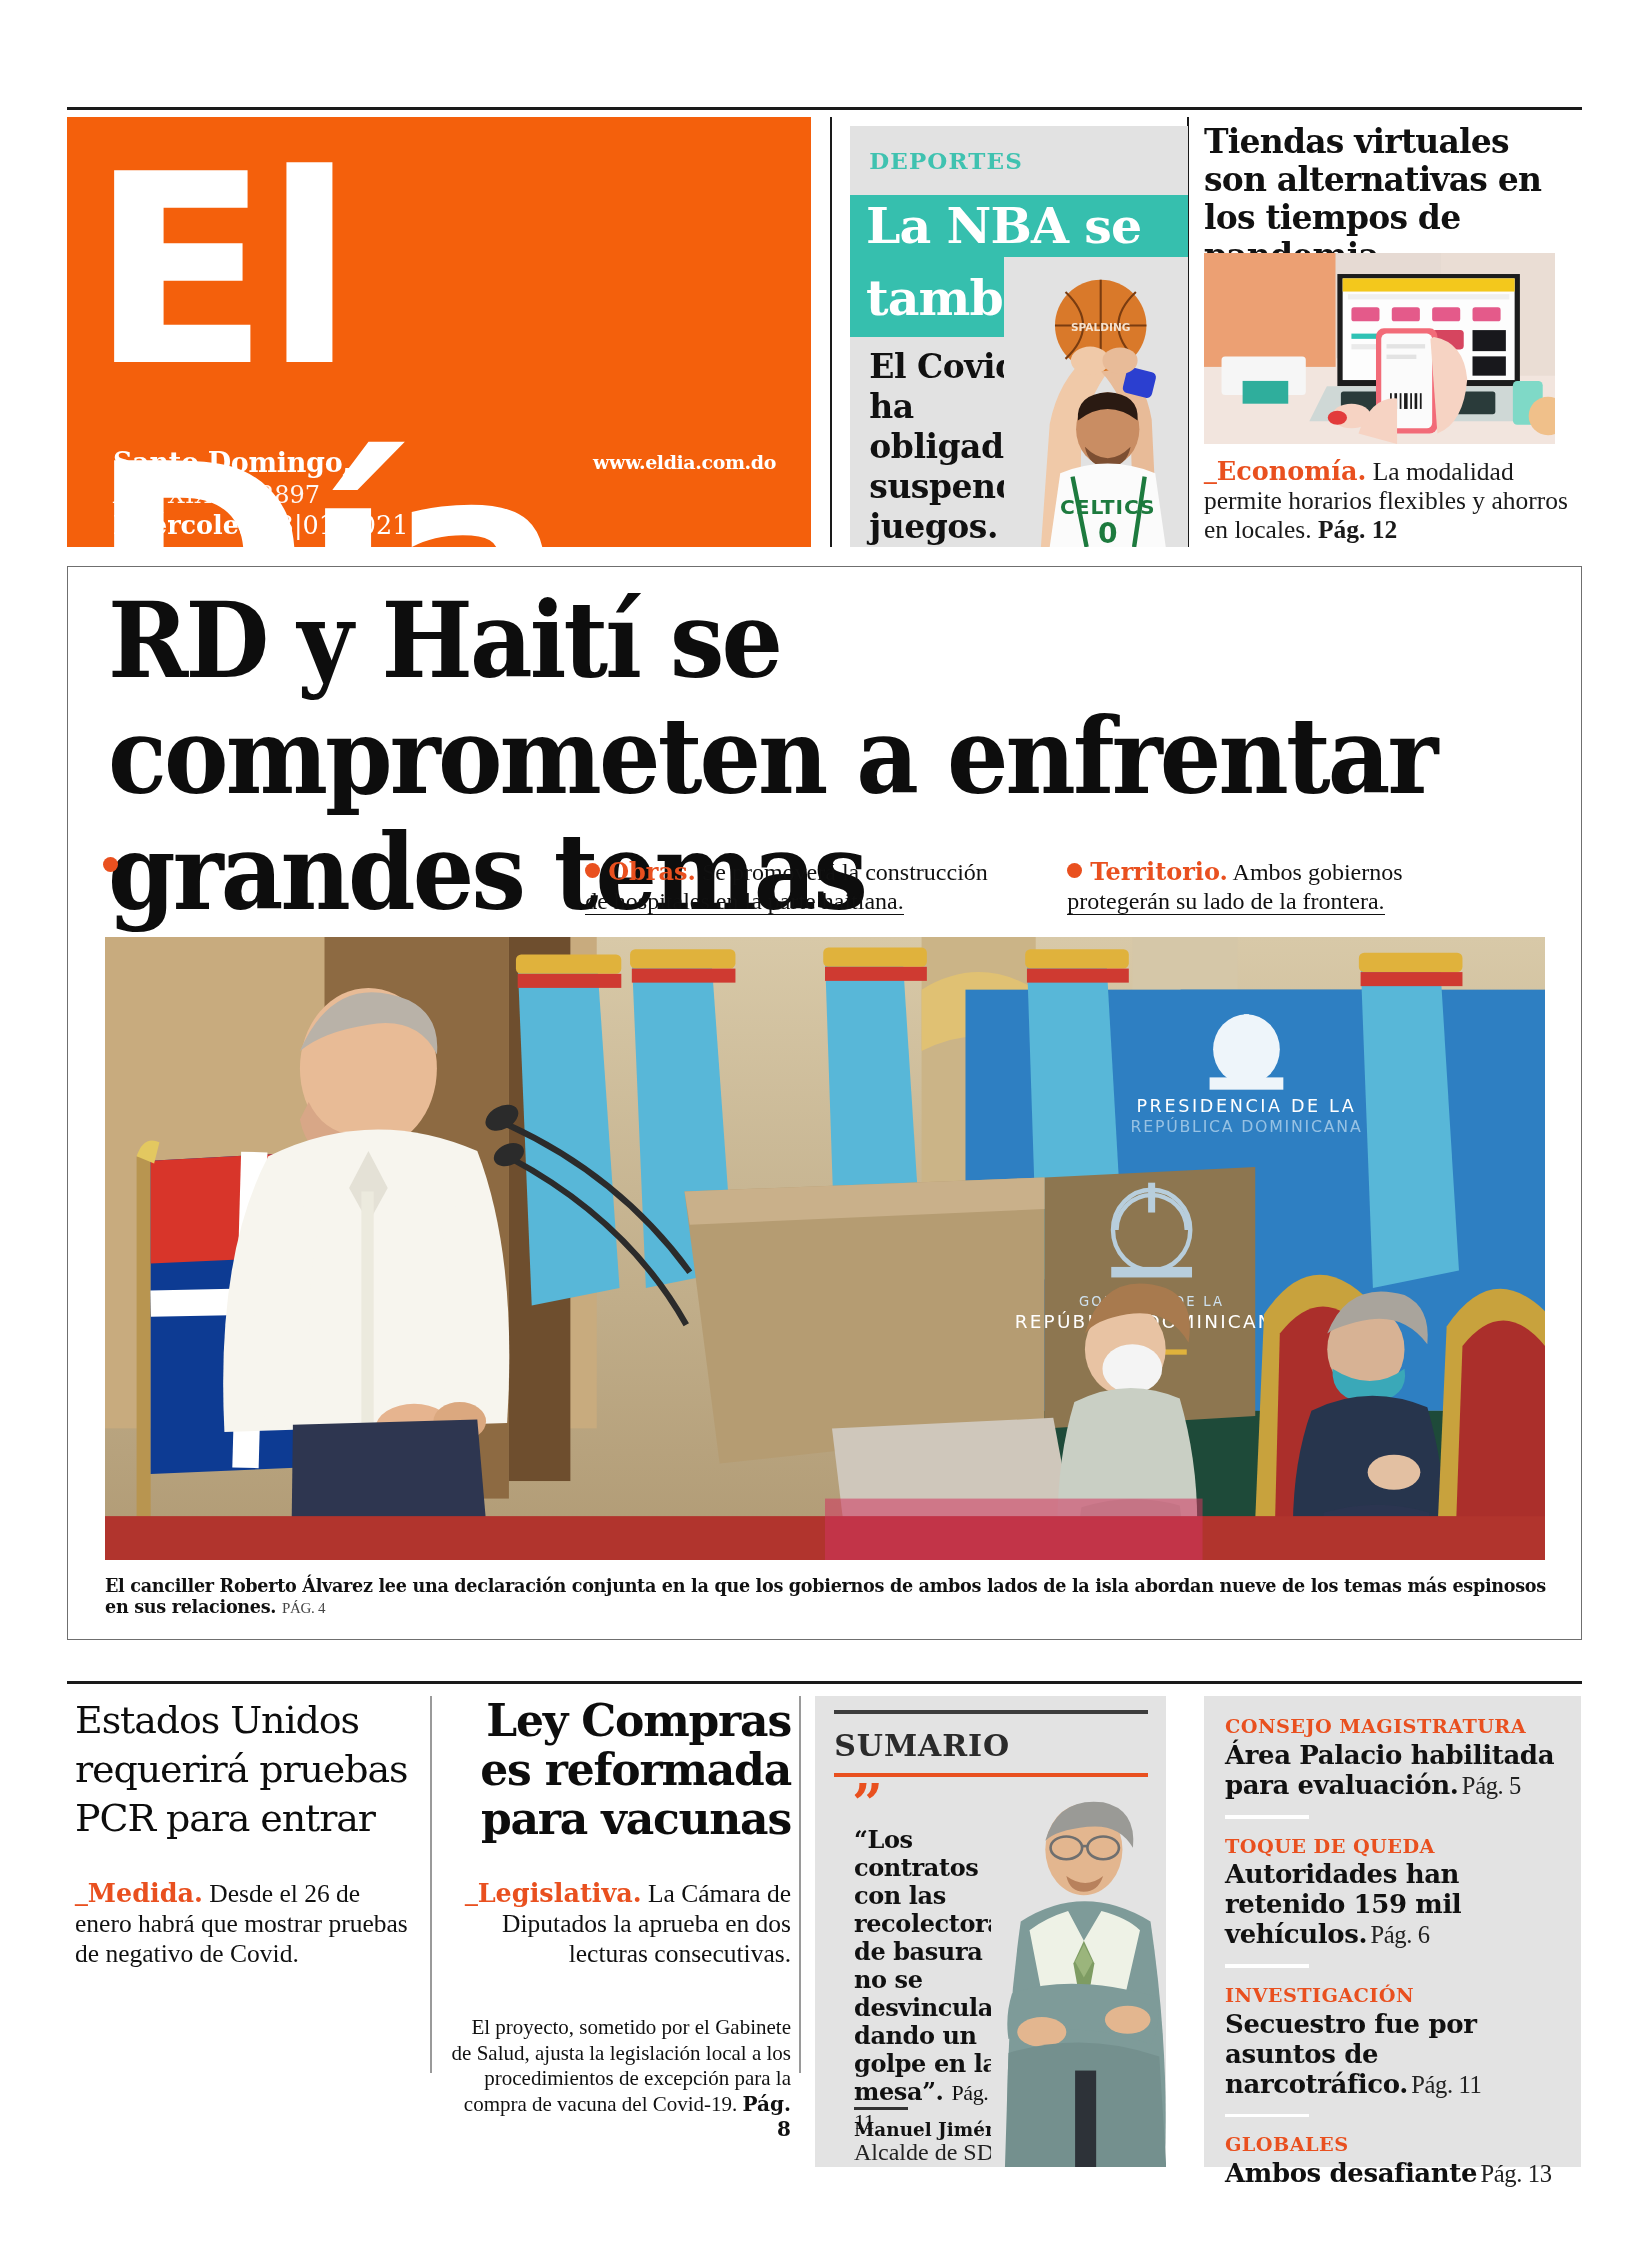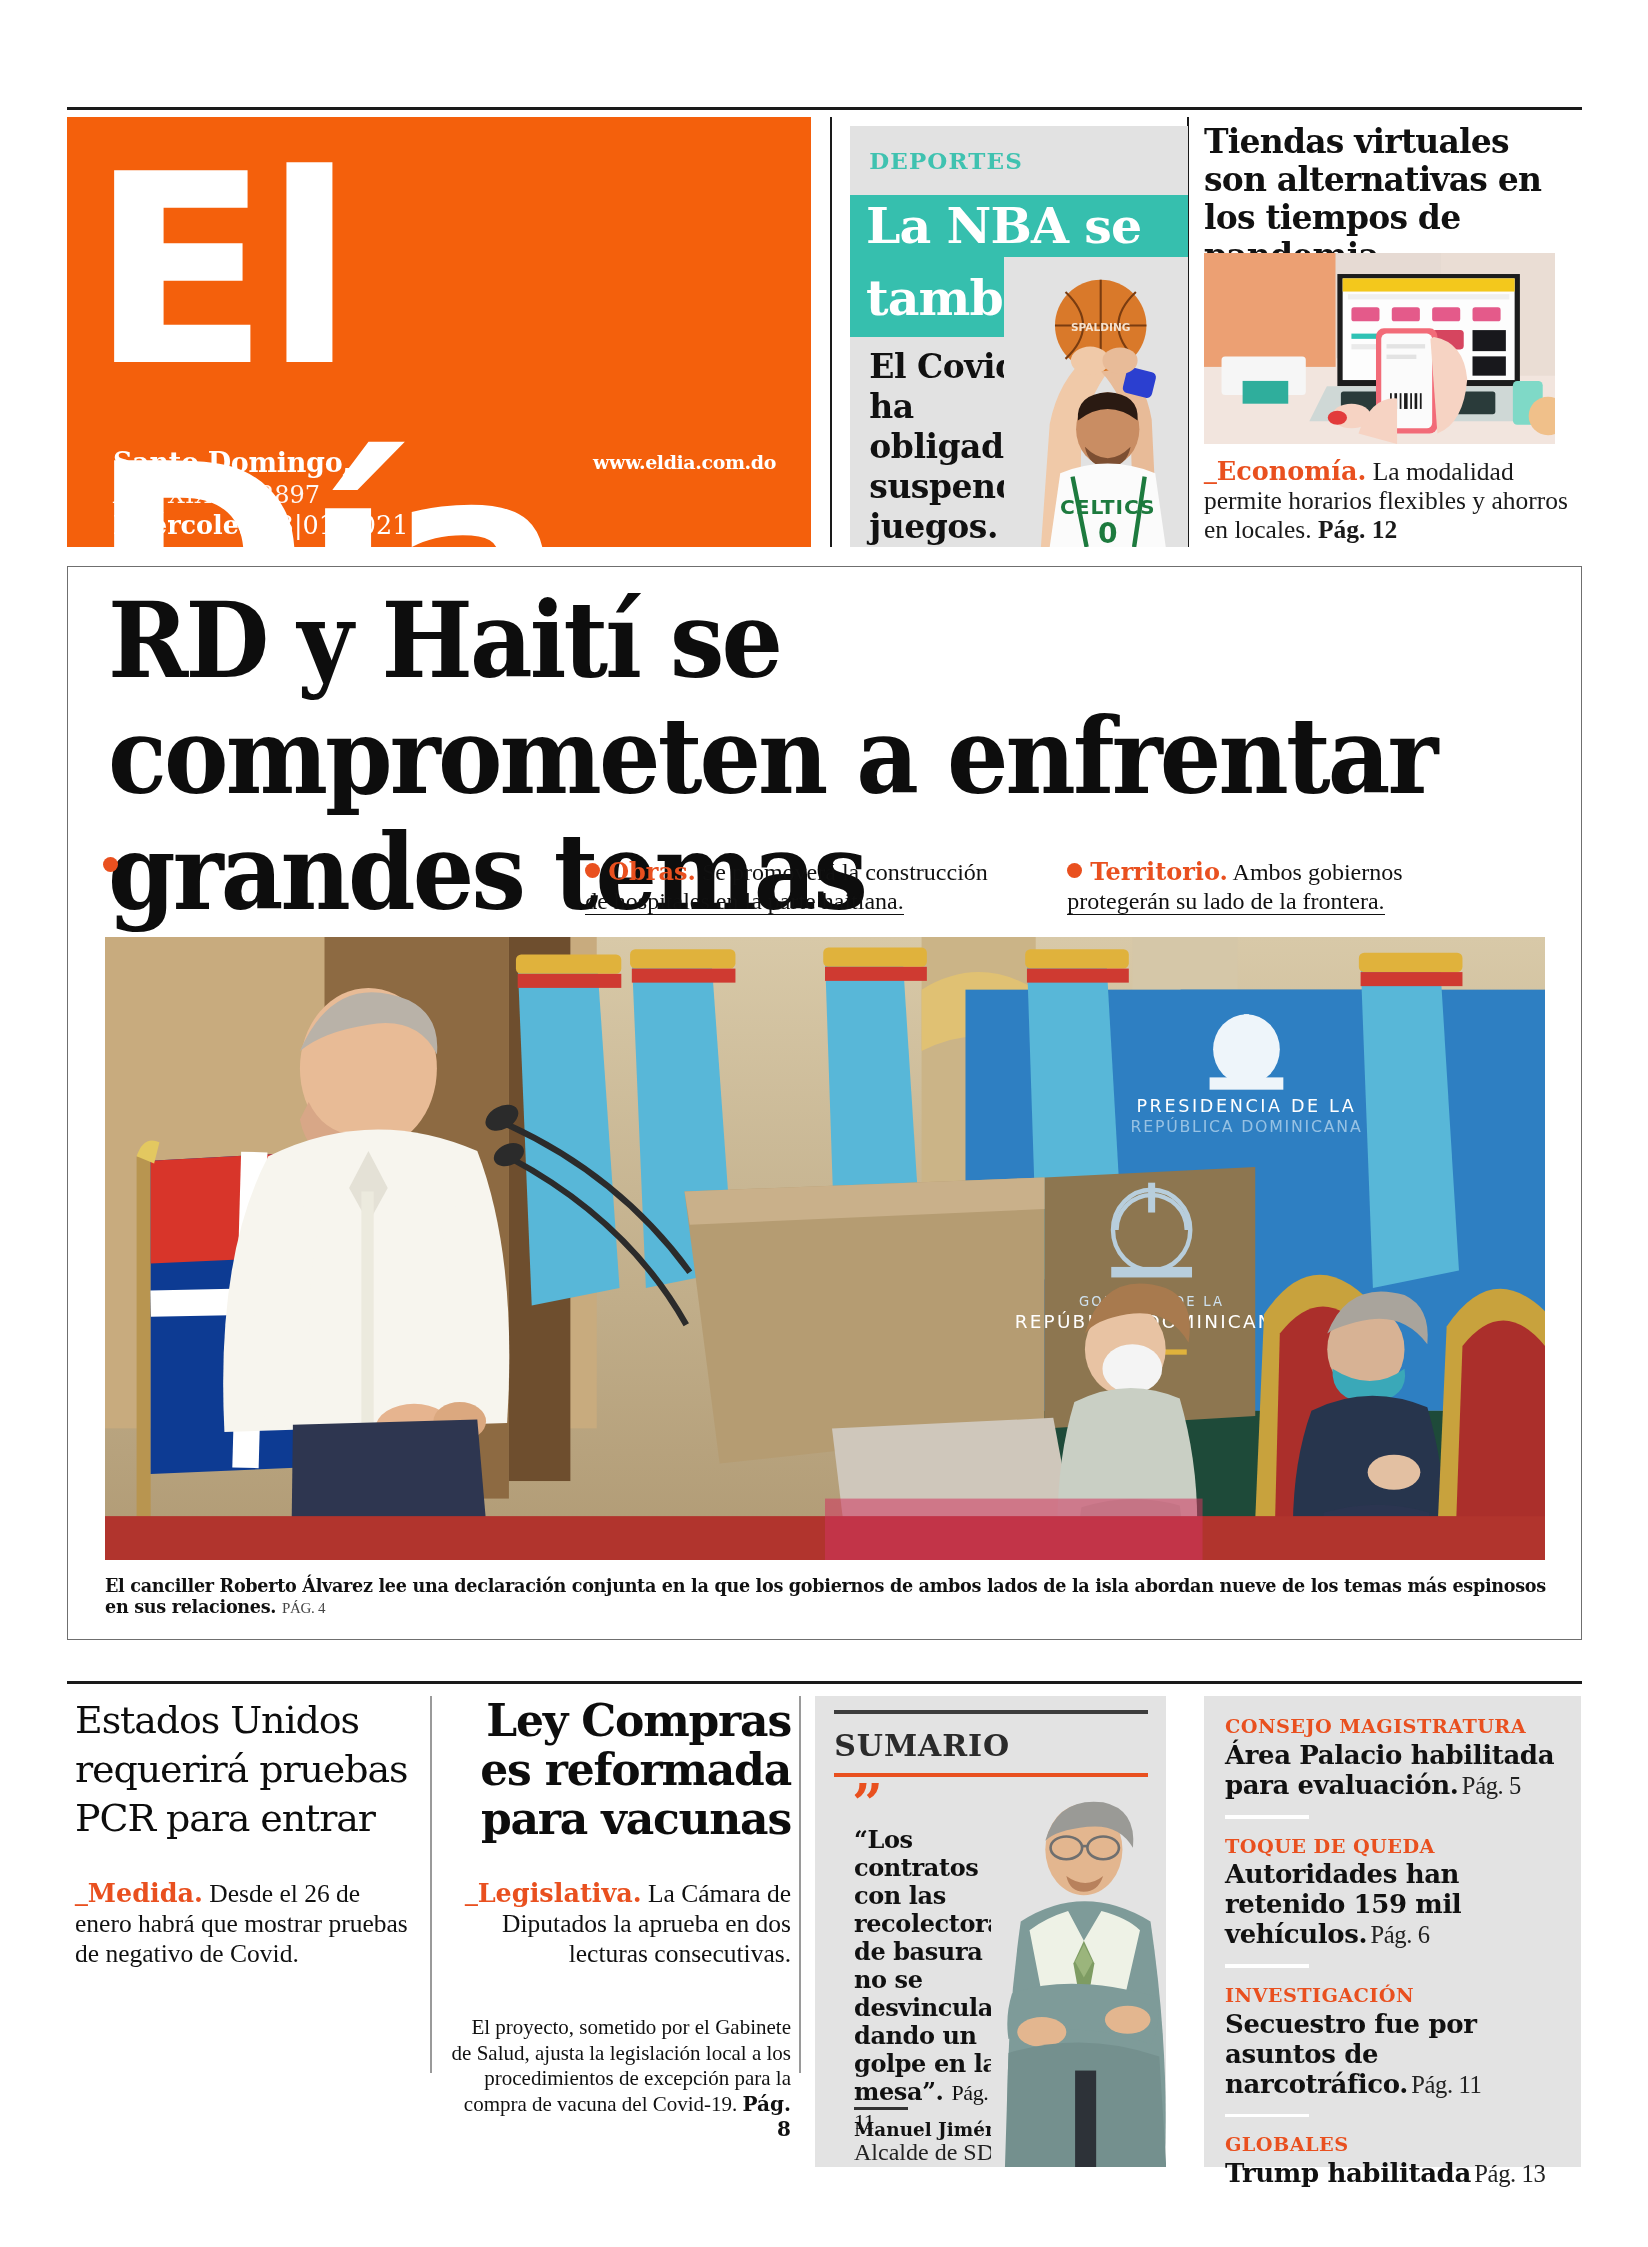--- a/index.html
+++ b/index.html
@@ -569,19 +569,19 @@
     </div>
     <div class="brief-sep"></div>
     <div class="brief">
       <span class="kick">INVESTIGACIÓN</span>
       <span class="hl">Secuestro fue por asuntos de narcotráfico.</span>
       <span class="hl"><span class="pag">Pág. 11</span></span>
     </div>
     <div class="brief-sep"></div>
     <div class="brief">
       <span class="kick">GLOBALES</span>
-      <span class="hl">Trump habilitada</span>
+      <span class="hl">Ambos desafiante</span>
       <span class="hl"><span class="pag">Pág. 13</span></span>
     </div>
   </div>
 
 </div>
 
 
 </body></html>

